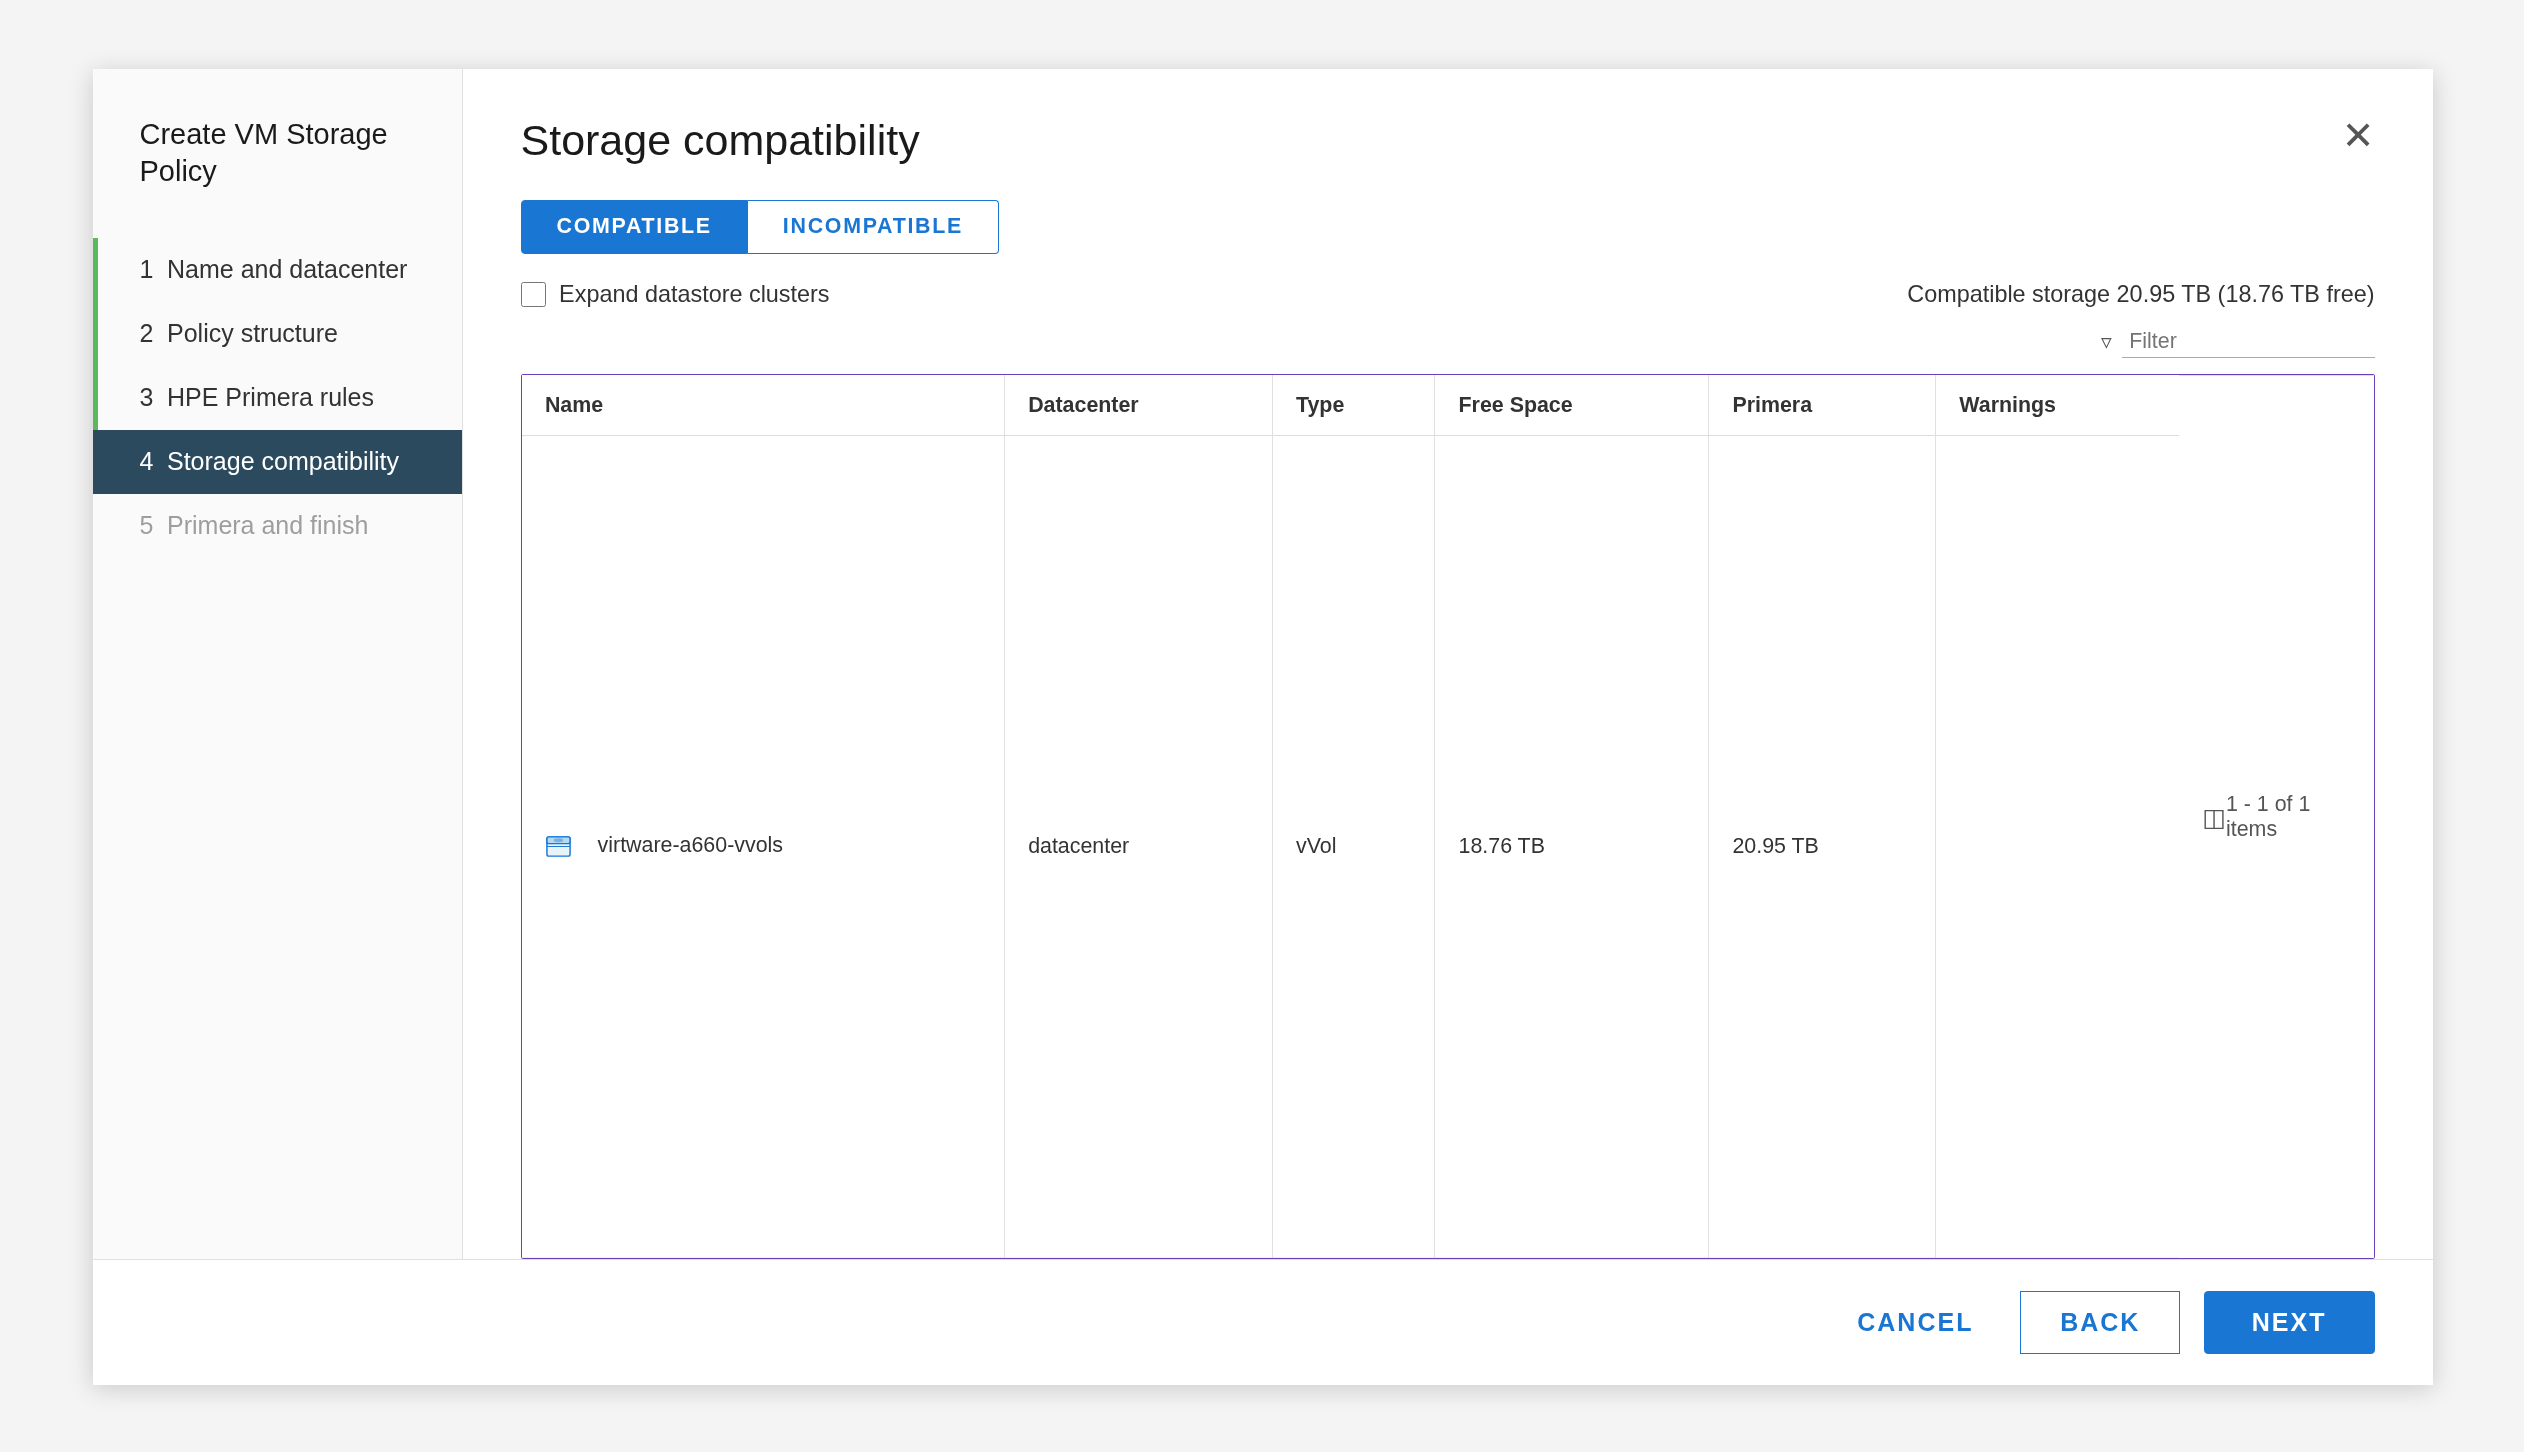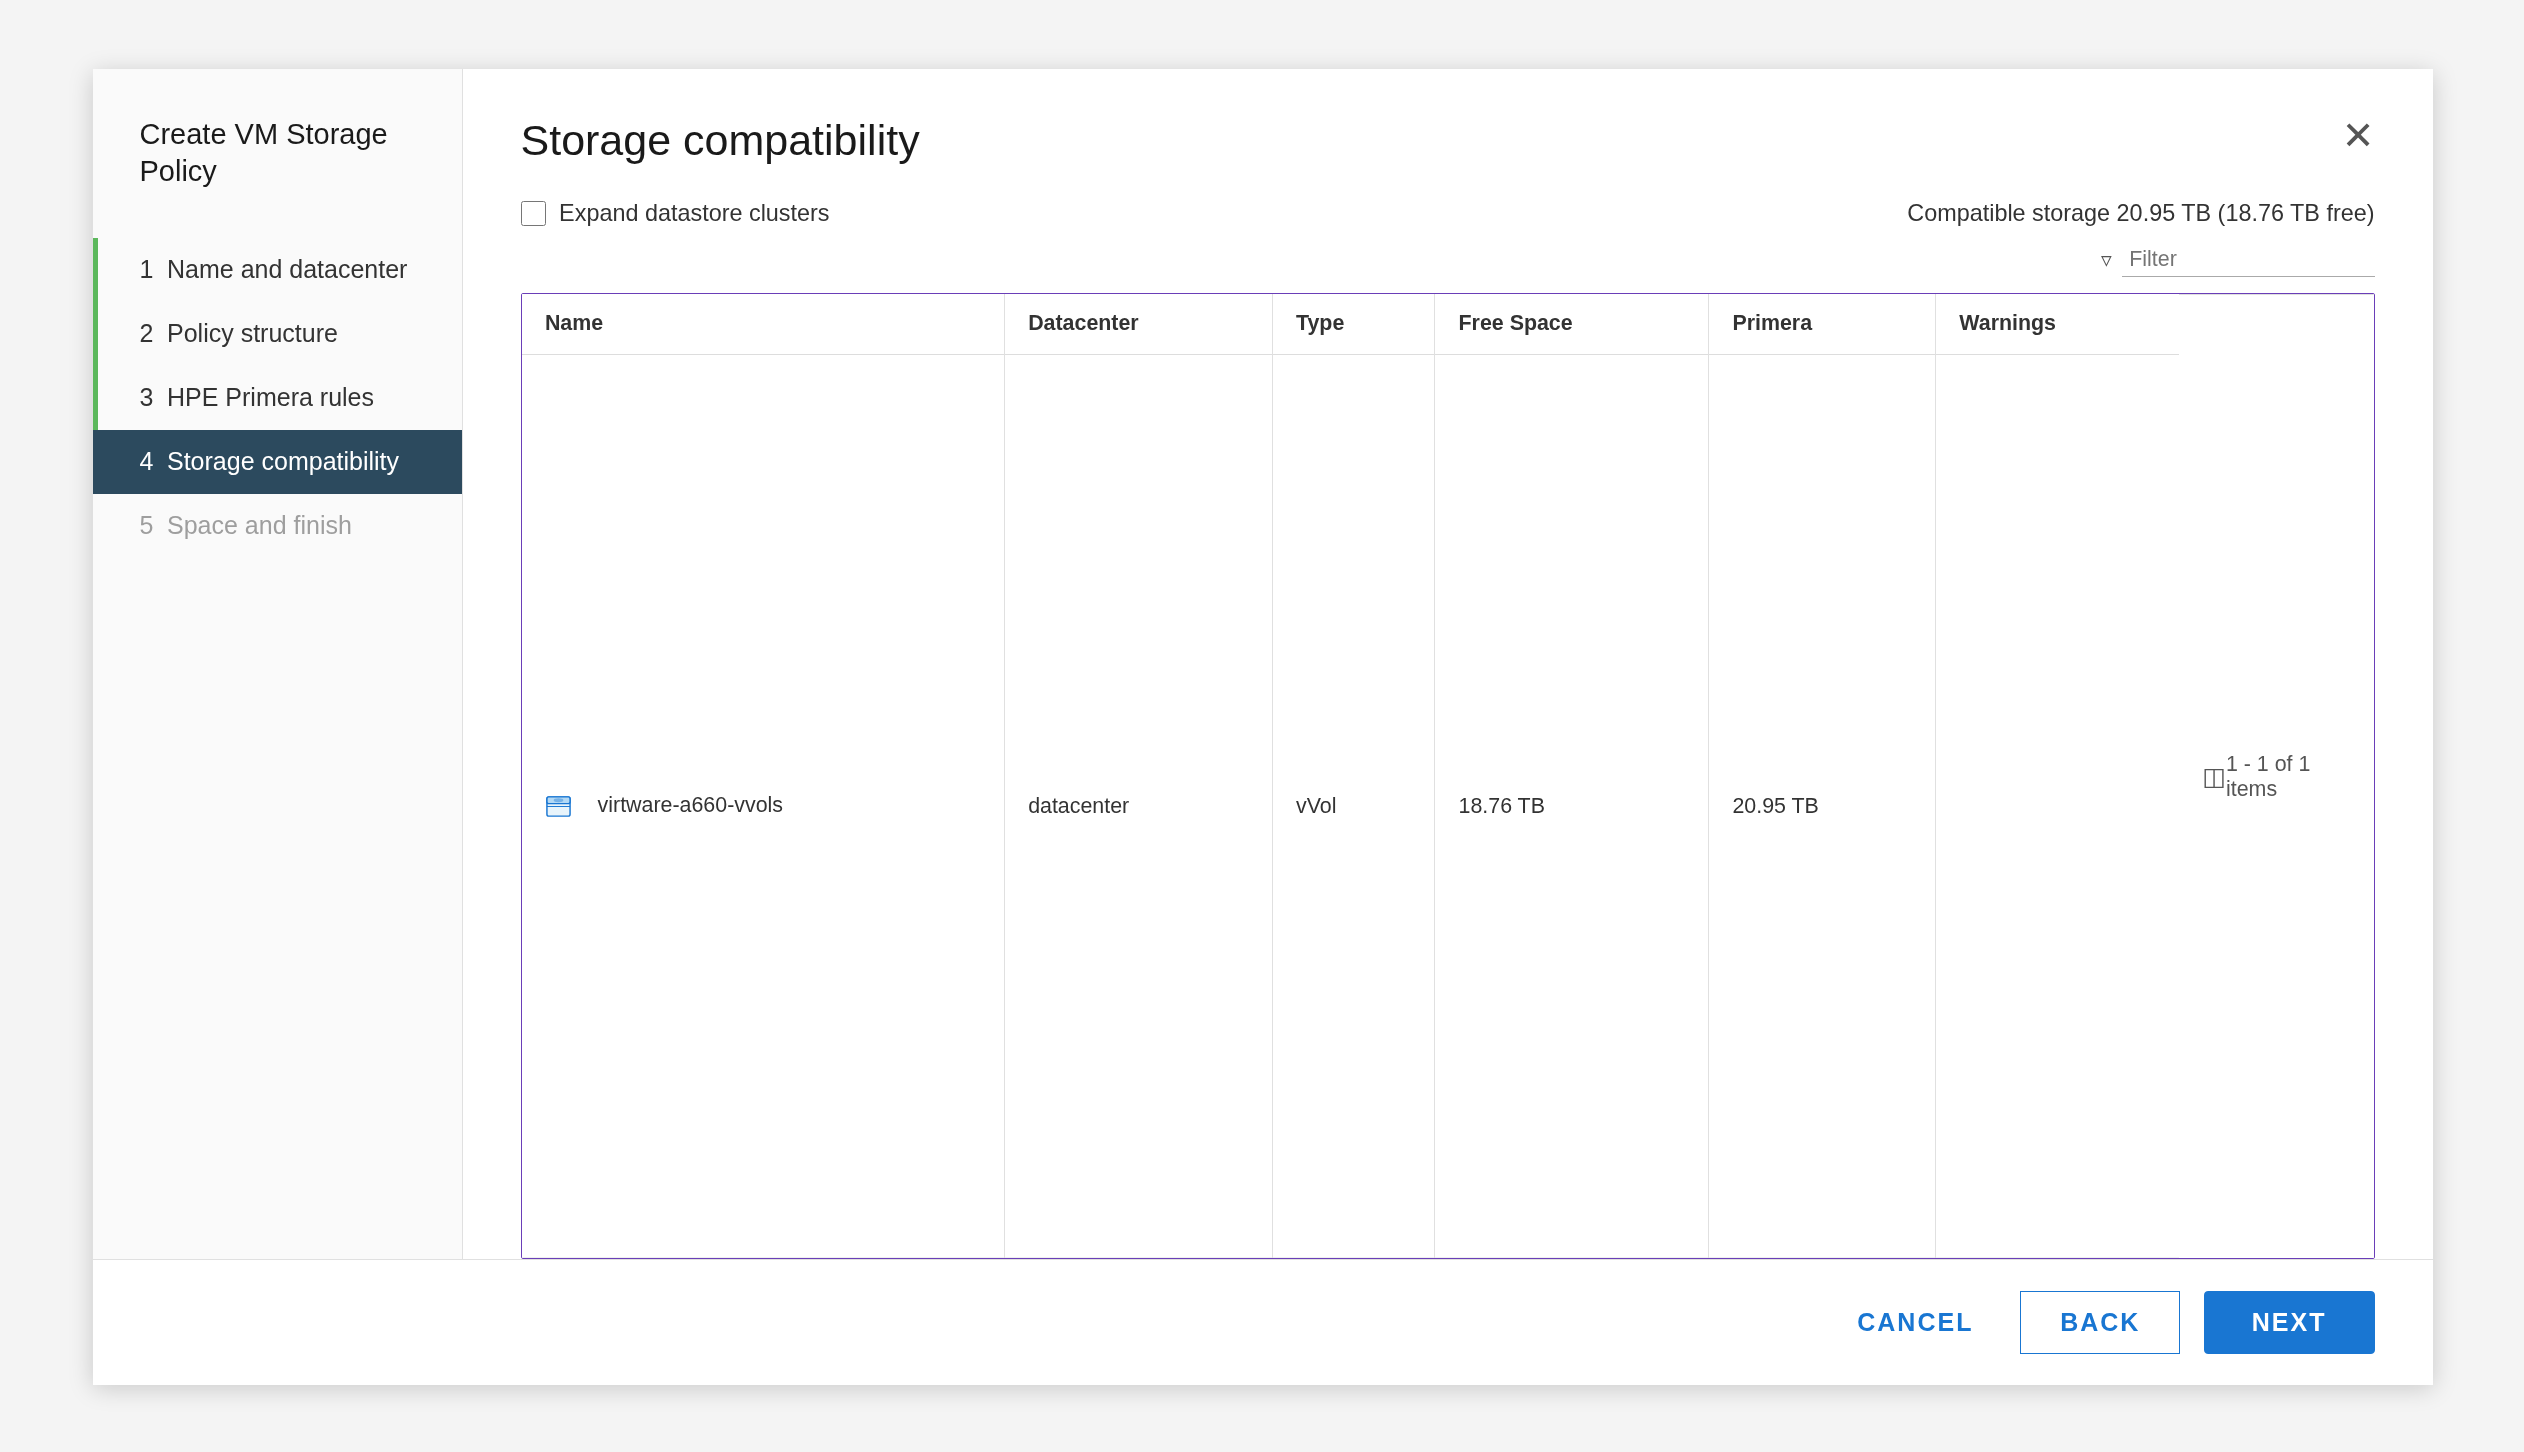--- a/index.html
+++ b/index.html
@@ -320,31 +320,35 @@
           <div class="step-indicator green"></div>
           <span class="step-number">3</span>
           <span>HPE Primera rules</span>
         </li>
         <li class="sidebar-step active">
           <span class="step-number">4</span>
           <span>Storage compatibility</span>
         </li>
         <li class="sidebar-step">
           <span class="step-number">5</span>
-          <span>Space and finish</span>
+          <span>Primera and finish</span>
         </li>
       </ul>
     </div>
 
     <div class="main-content">
       <div class="main-header">
         <h1 class="main-title">Storage compatibility</h1>
         <button class="close-btn">✕</button>
       </div>
 
+      <div class="tabs-row">
+        <button class="tab-btn active">COMPATIBLE</button>
+        <button class="tab-btn">INCOMPATIBLE</button>
+      </div>
 
       <div class="options-row">
         <label class="checkbox-label">
           <input type="checkbox" style="">
           <span>Expand datastore clusters</span>
         </label>
         <span class="storage-info">Compatible storage 20.95 TB (18.76 TB free)</span>
       </div>
 
       <div class="filter-row">

